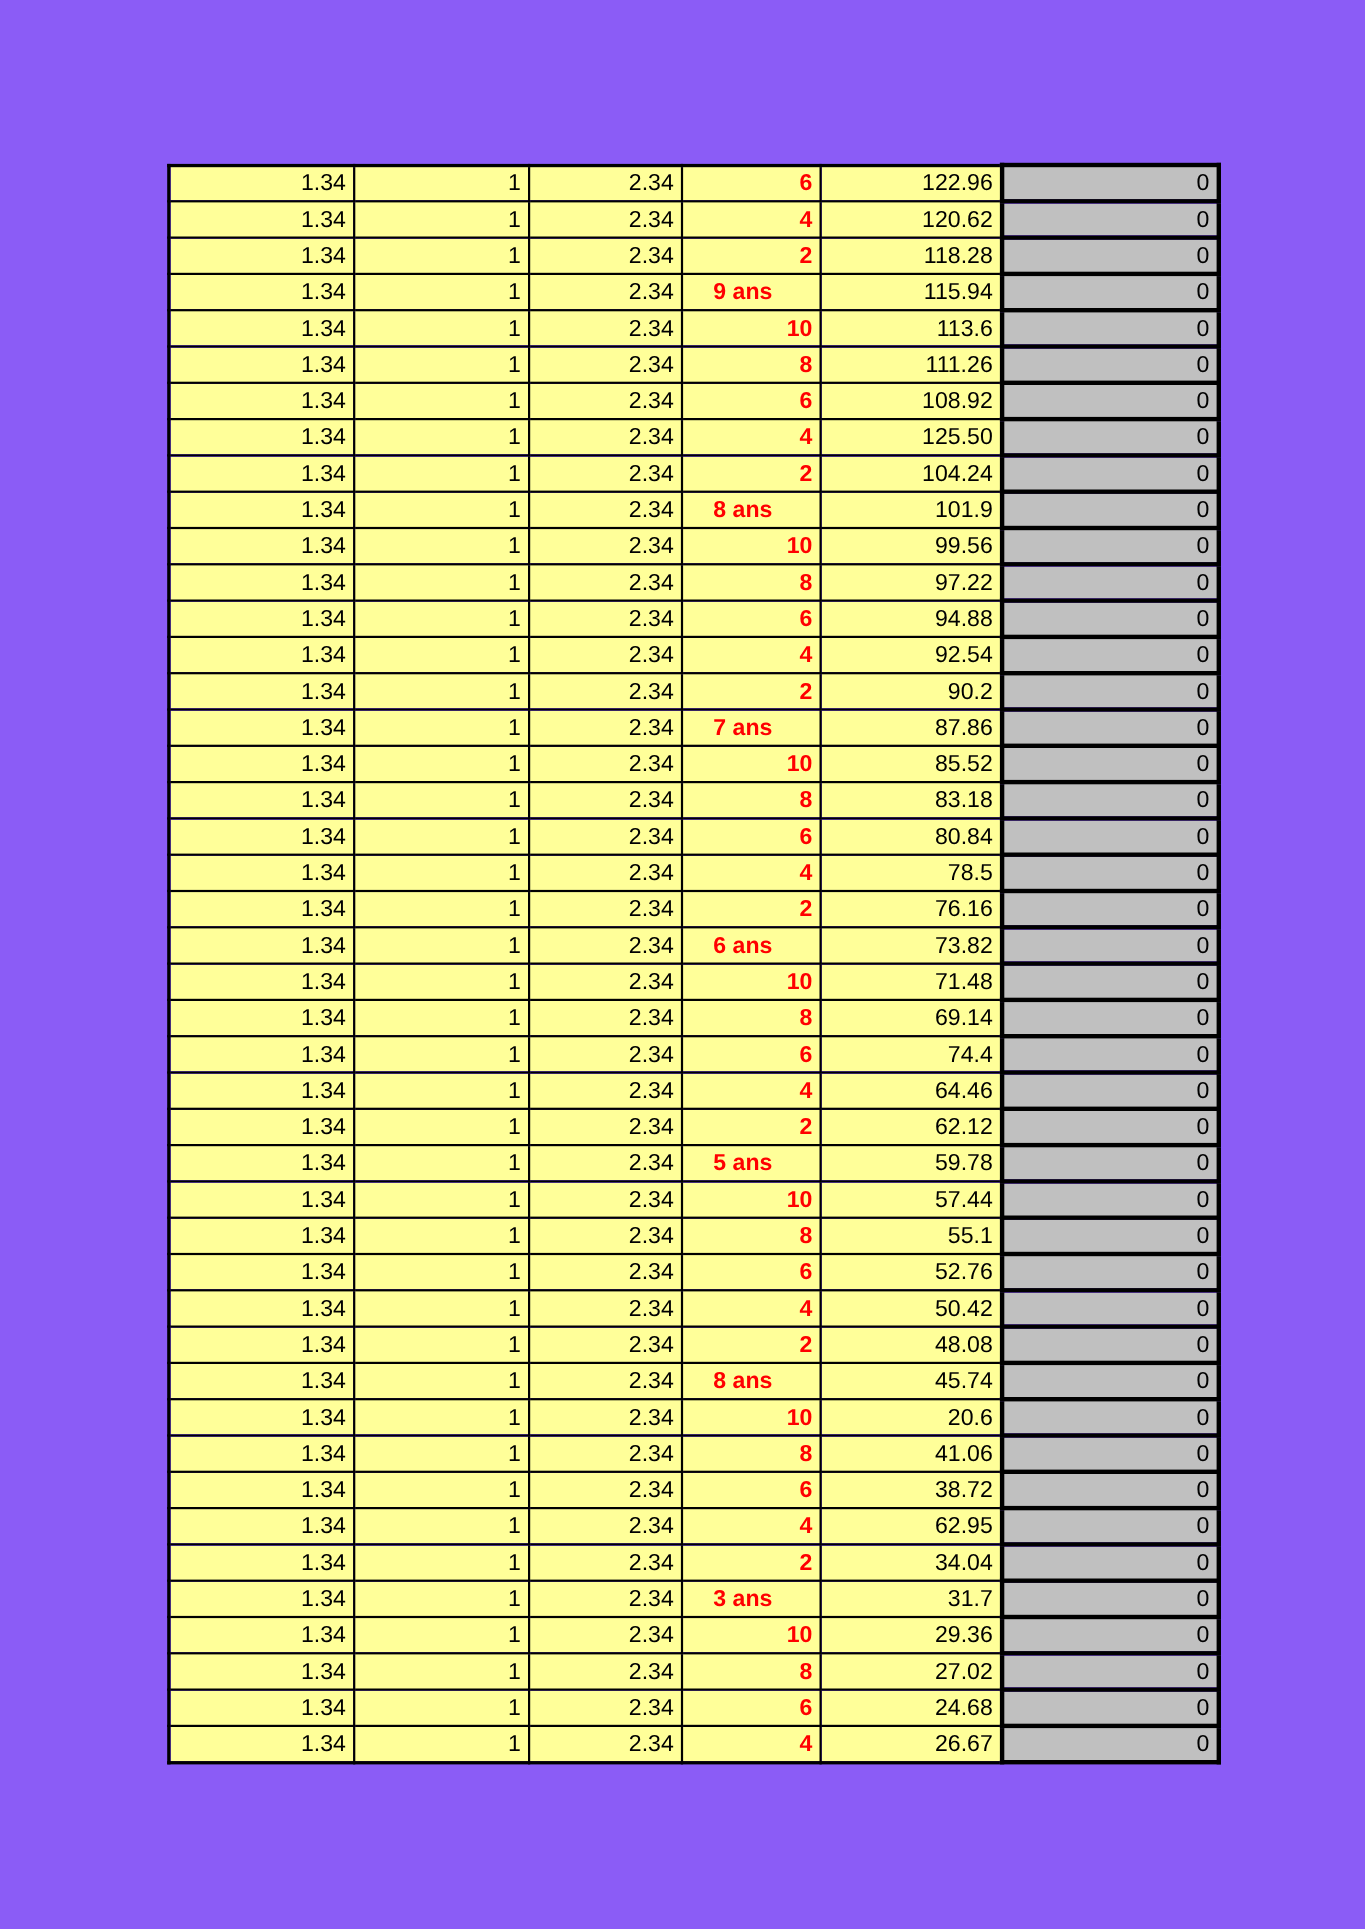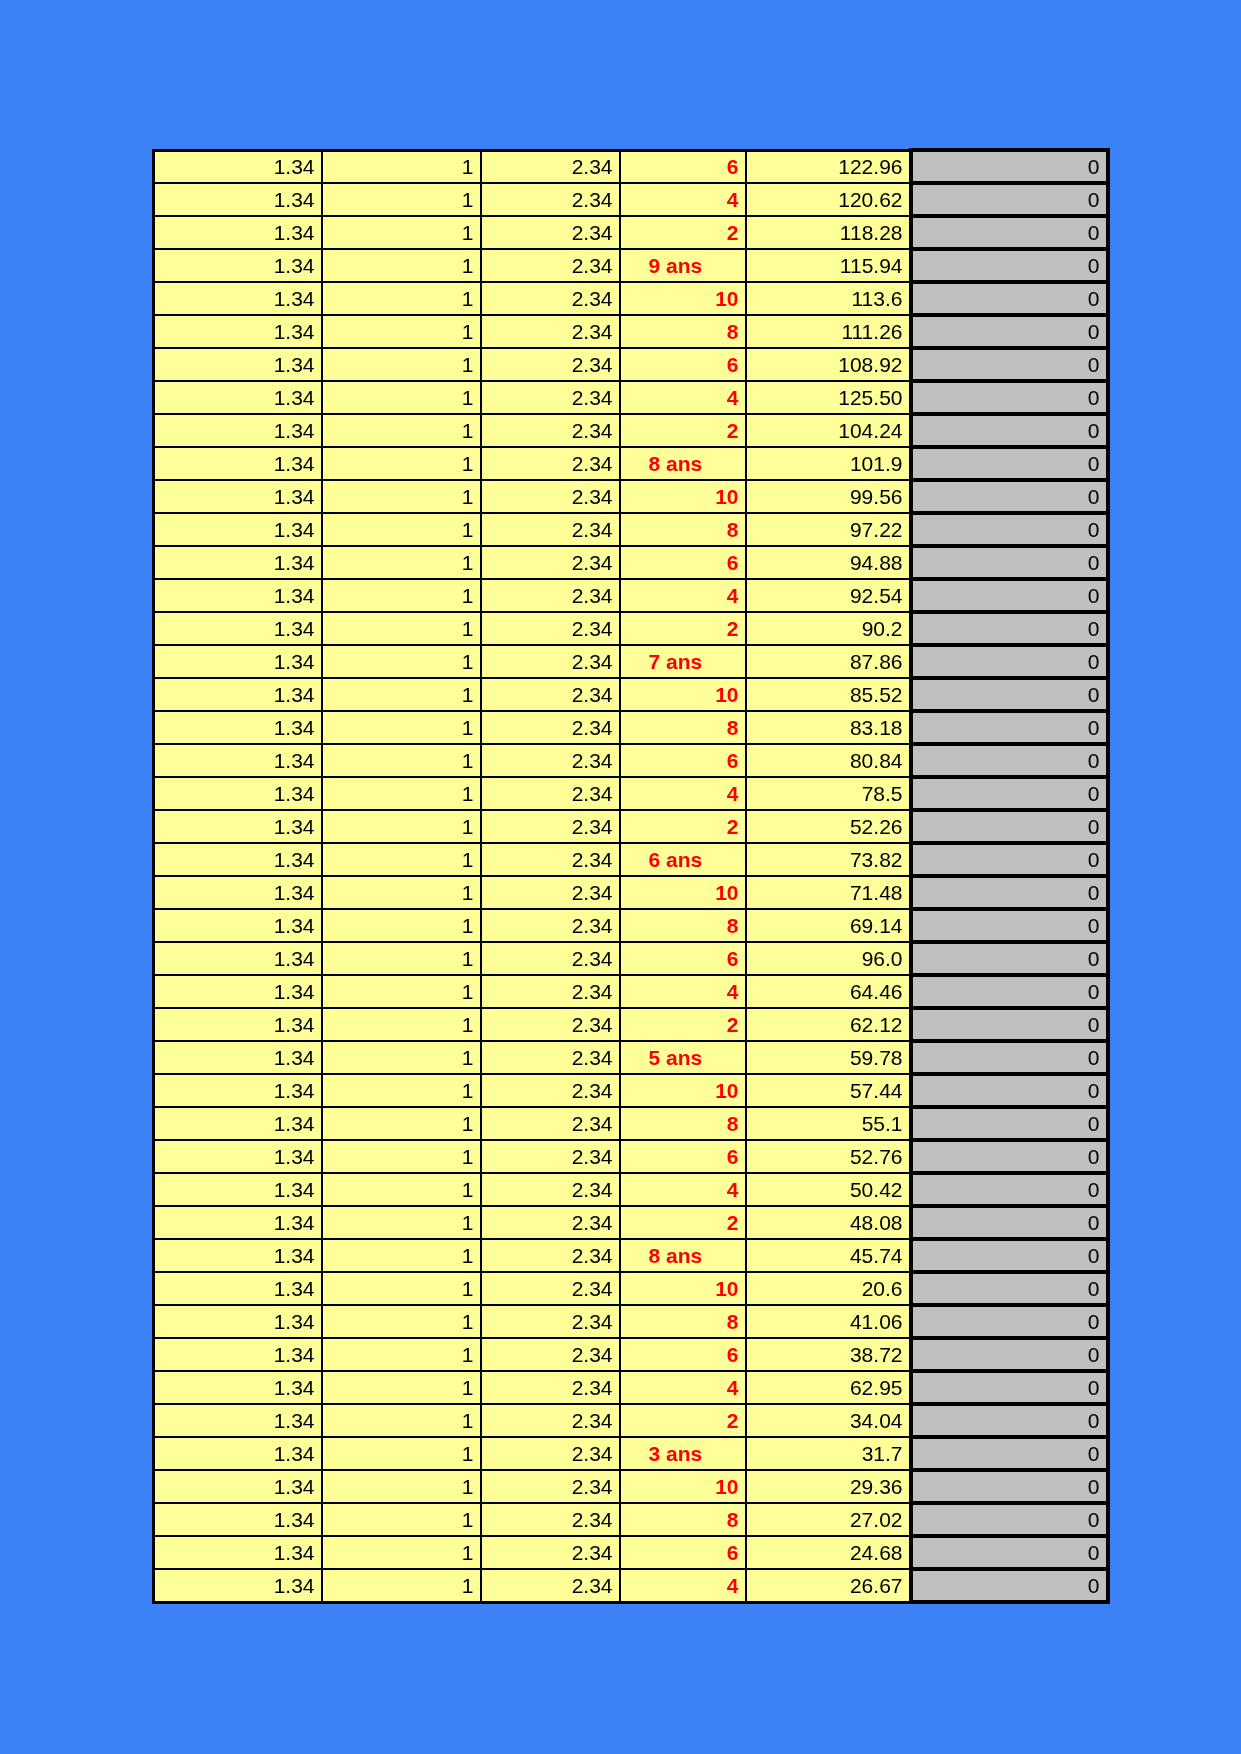--- a/index.html
+++ b/index.html
@@ -5,21 +5,21 @@
   html, body {
     margin: 0;
     padding: 0;
     background: #ffffff;
     font-family: "Liberation Sans", sans-serif;
   }
   .page {
     position: relative;
     width: 1241px;
     height: 1754px;
-    background: #3b82f6;
+    background: #8b5cf6;
     overflow: hidden;
   }
   table.sheet {
     position: absolute;
     left: 152px;
     top: 148px;
     border-collapse: collapse;
     table-layout: fixed;
     border: 3px solid #000000;
     font-size: 21px;
@@ -221,21 +221,21 @@
           <td class="c3">2.34</td>
           <td class="c4">4</td>
           <td class="c5">78.5</td>
           <td class="c6">0</td>
         </tr>
         <tr>
           <td class="c1">1.34</td>
           <td class="c2">1</td>
           <td class="c3">2.34</td>
           <td class="c4">2</td>
-          <td class="c5">52.26</td>
+          <td class="c5">76.16</td>
           <td class="c6">0</td>
         </tr>
         <tr>
           <td class="c1">1.34</td>
           <td class="c2">1</td>
           <td class="c3">2.34</td>
           <td class="c4 label">6 ans</td>
           <td class="c5">73.82</td>
           <td class="c6">0</td>
         </tr>
@@ -253,21 +253,21 @@
           <td class="c3">2.34</td>
           <td class="c4">8</td>
           <td class="c5">69.14</td>
           <td class="c6">0</td>
         </tr>
         <tr>
           <td class="c1">1.34</td>
           <td class="c2">1</td>
           <td class="c3">2.34</td>
           <td class="c4">6</td>
-          <td class="c5">96.0</td>
+          <td class="c5">74.4</td>
           <td class="c6">0</td>
         </tr>
         <tr>
           <td class="c1">1.34</td>
           <td class="c2">1</td>
           <td class="c3">2.34</td>
           <td class="c4">4</td>
           <td class="c5">64.46</td>
           <td class="c6">0</td>
         </tr>

